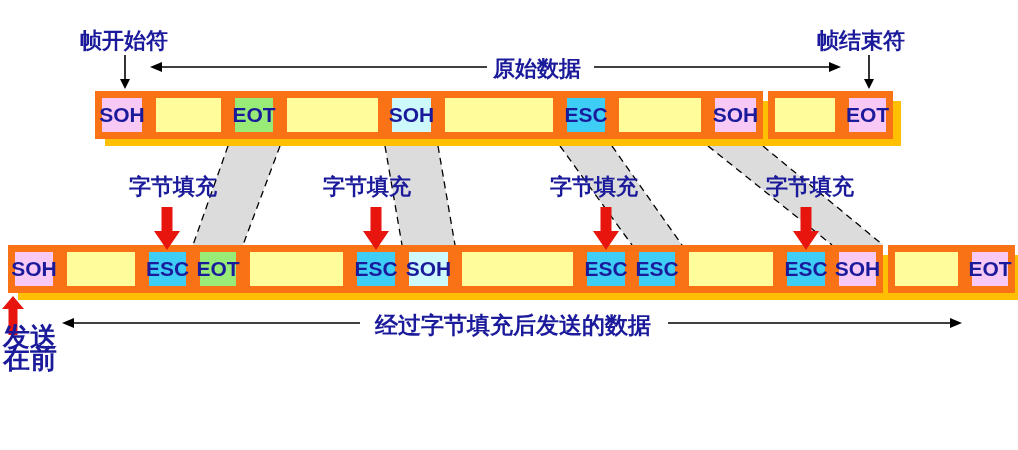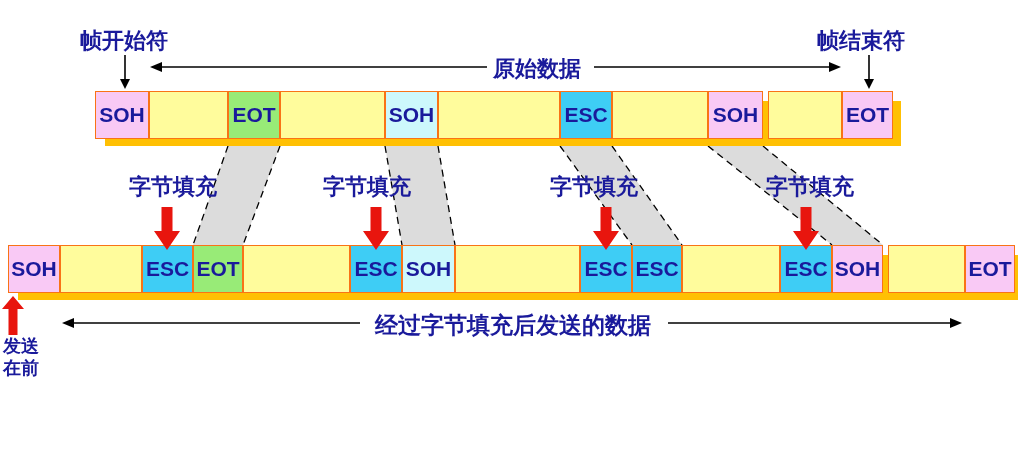--- a/index.html
+++ b/index.html
@@ -1,31 +1,31 @@
 <!DOCTYPE html>
 <html style="--navy: #1A1A9B;"><head>
 <meta charset="utf-8">
 <style>
   html,body{margin:0;padding:0;background:#fff;}
   .canvas{position:relative;width:1018px;height:450px;background:#fff;overflow:hidden;
           font-family:"Liberation Sans","DejaVu Sans",sans-serif;}
   .layer{position:absolute;left:0;top:0;width:1018px;height:450px;}
   svg.layer{pointer-events:none;}
-  .cell{position:absolute;box-sizing:border-box;border:1px solid #f97316;
+  .cell{position:absolute;box-sizing:border-box;border:7px solid #f97316;
         display:flex;align-items:center;justify-content:center;
         font-weight:bold;font-size:21px;color:var(--navy,#1A1A9B);}
   .shadow{position:absolute;}
   .lbl{position:absolute;font-weight:bold;color:var(--navy,#1A1A9B);
        font-size:22px;white-space:nowrap;}
   .centered{transform:translateX(-50%);}
   #frame-start-label{left:80px;top:26px;}
   #frame-end-label{left:817px;top:26px;}
   #original-data-label{left:537px;top:54px;}
   #stuffed-data-label{left:513px;top:310px;font-size:23px;}
-  #send-first-label{left:3px;top:335px;font-size:18px;line-height:22px;}
+  #send-first-label{left:3px;top:326px;font-size:27px;line-height:22px;}
   #send-first-label span{display:block;}
   .title{position:absolute;left:554px;top:402px;transform:translateX(-50%);
          font-size:29px;font-weight:bold;color:#000;white-space:nowrap;}
 </style>
 </head>
 <body>
 
 <div class="canvas" id="canvas">
 
   <svg class="layer" id="under-layer" viewBox="0 0 1018 450" width="1018" height="450">

